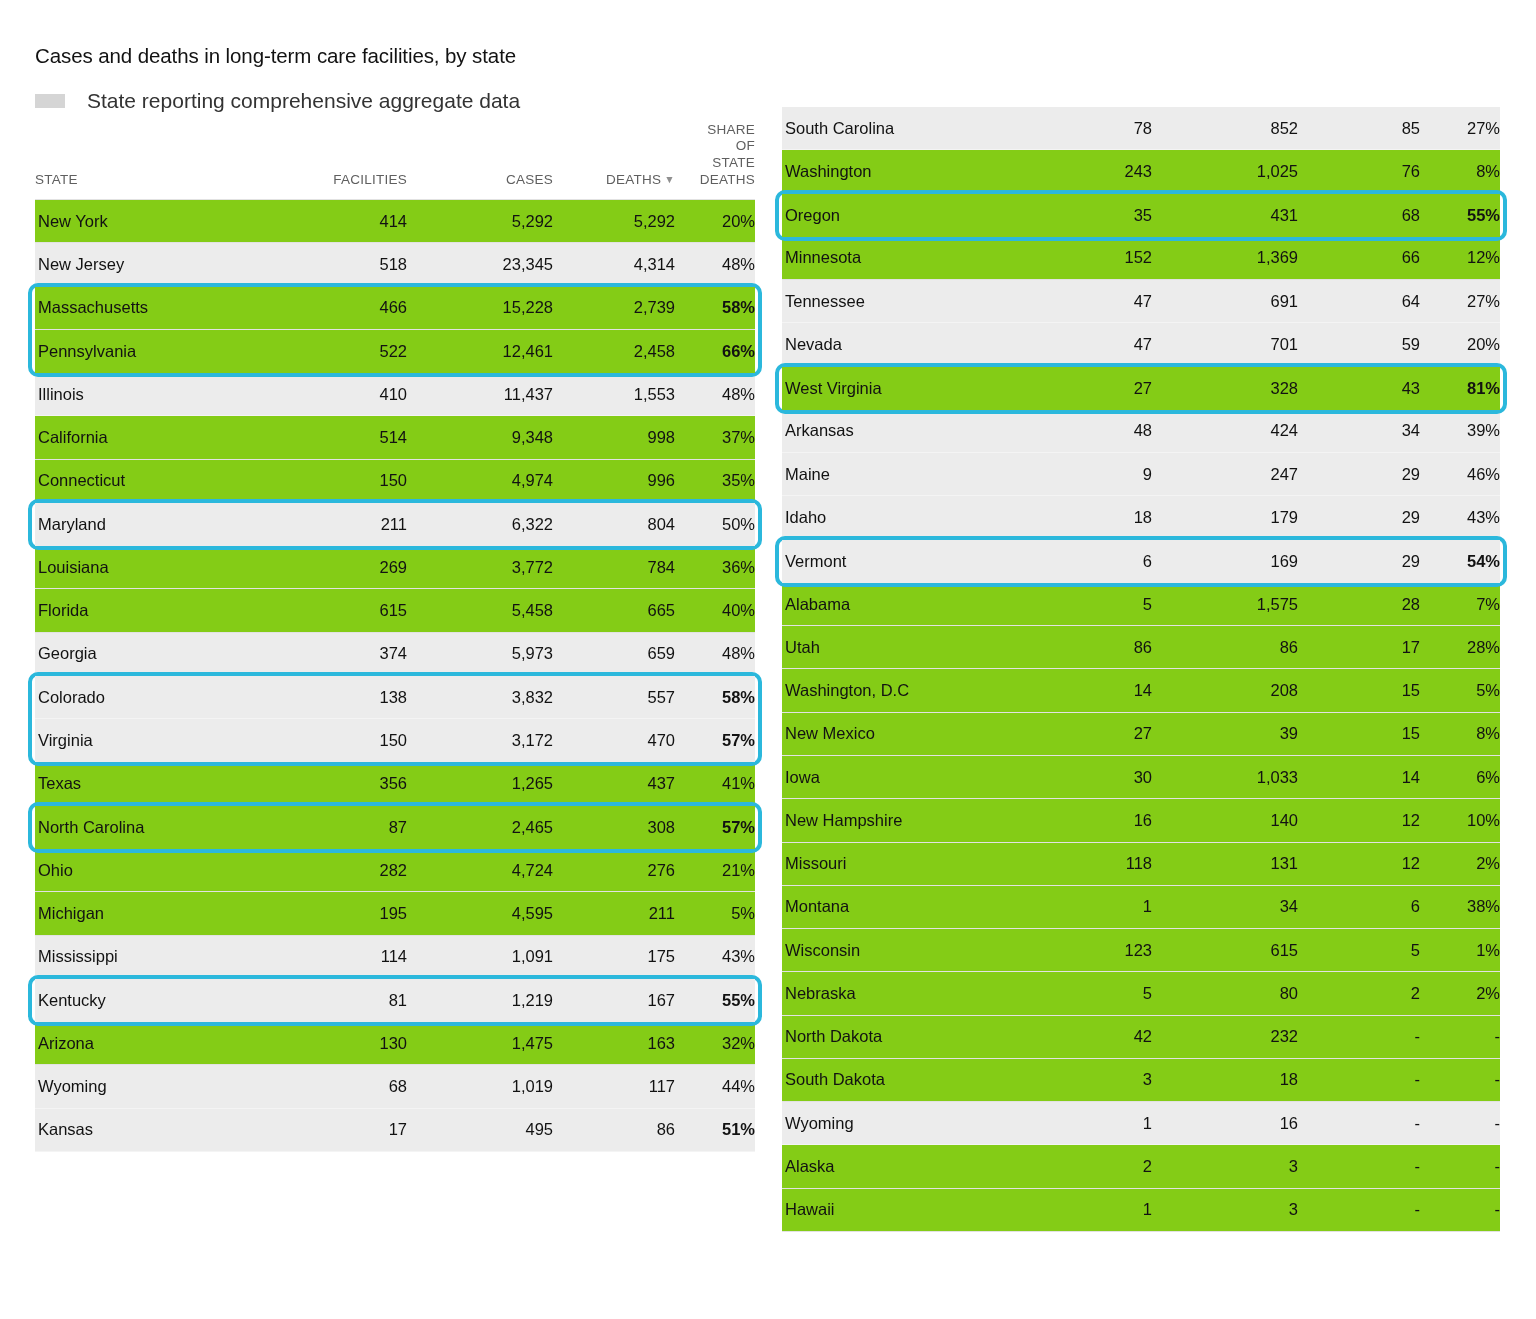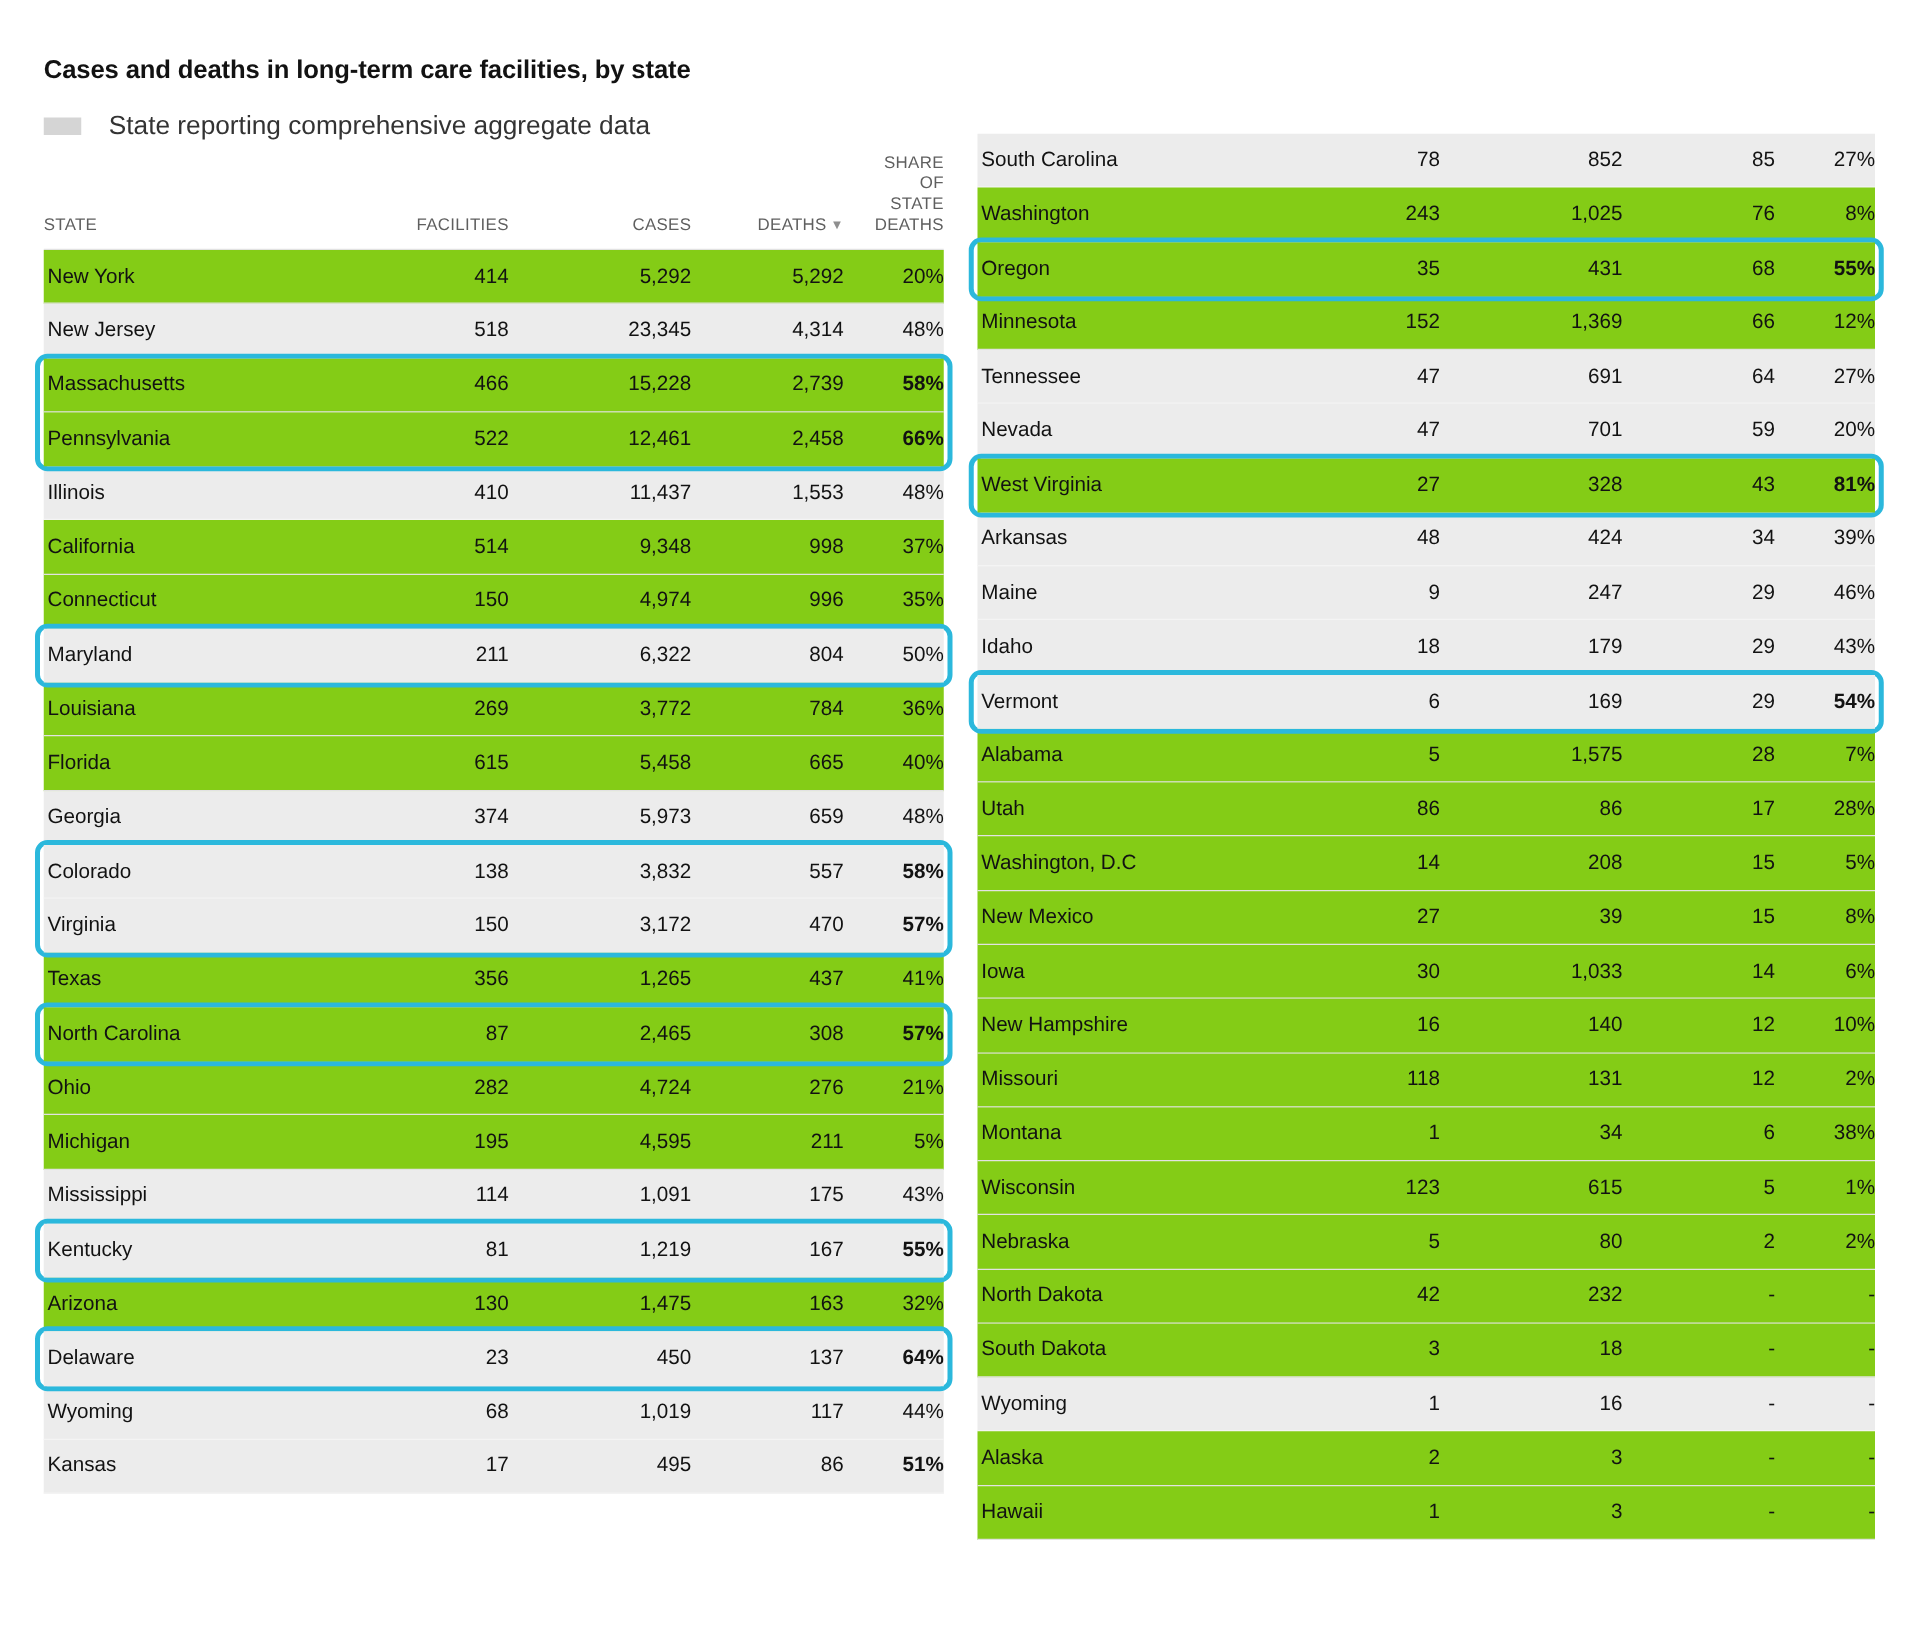--- a/index.html
+++ b/index.html
@@ -4,21 +4,21 @@
 <style>
   html,body{margin:0;padding:0;background:#fff;}
   body{
     width:1536px;height:1319px;position:relative;overflow:hidden;
     font-family:"Liberation Sans","DejaVu Sans",sans-serif;
     color:var(--body-text,#121212);
     -webkit-font-smoothing:antialiased;
   }
   .title{
     position:absolute;left:35px;top:44px;margin:0;
-    font-size:20.5px;font-weight:700;color:var(--body-text,#121212);
+    font-size:20.5px;font-weight:400;color:var(--body-text,#121212);
     letter-spacing:-0.1px;
   }
   .legend{
     position:absolute;left:35px;top:89px;
     display:flex;align-items:center;gap:22px;
     font-size:21px;color:#333;
   }
   .swatch{
     display:inline-block;width:30px;height:14px;
     background:var(--legend-swatch,#d5d5d5);
@@ -232,29 +232,20 @@
           <div class="cell num share-bold">55%</div>
         </div>
       </div>
       <div class="row">
         <div class="cell c-state">Arizona</div>
         <div class="cell num">130</div>
         <div class="cell num">1,475</div>
         <div class="cell num">163</div>
         <div class="cell num">32%</div>
       </div>
-      <div class="hl-box">
-        <div class="row agg">
-          <div class="cell c-state">Delaware</div>
-          <div class="cell num">23</div>
-          <div class="cell num">450</div>
-          <div class="cell num">137</div>
-          <div class="cell num share-bold">64%</div>
-        </div>
-      </div>
       <div class="row agg">
         <div class="cell c-state">Wyoming</div>
         <div class="cell num">68</div>
         <div class="cell num">1,019</div>
         <div class="cell num">117</div>
         <div class="cell num">44%</div>
       </div>
       <div class="row agg">
         <div class="cell c-state">Kansas</div>
         <div class="cell num">17</div>

